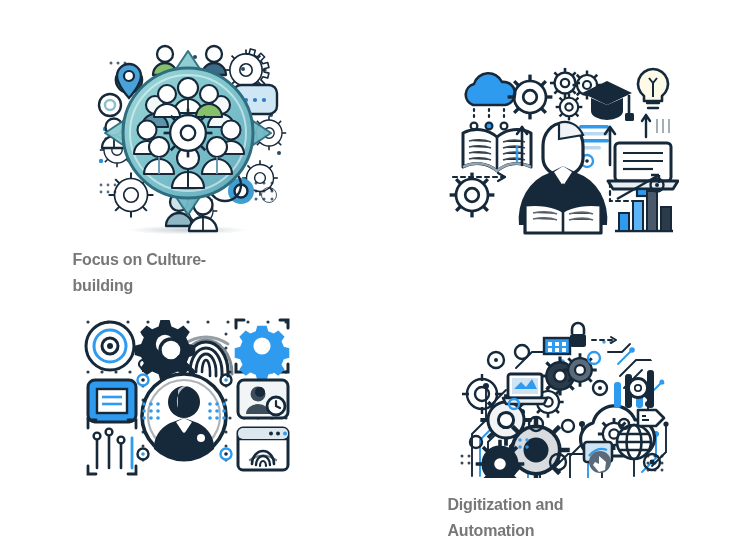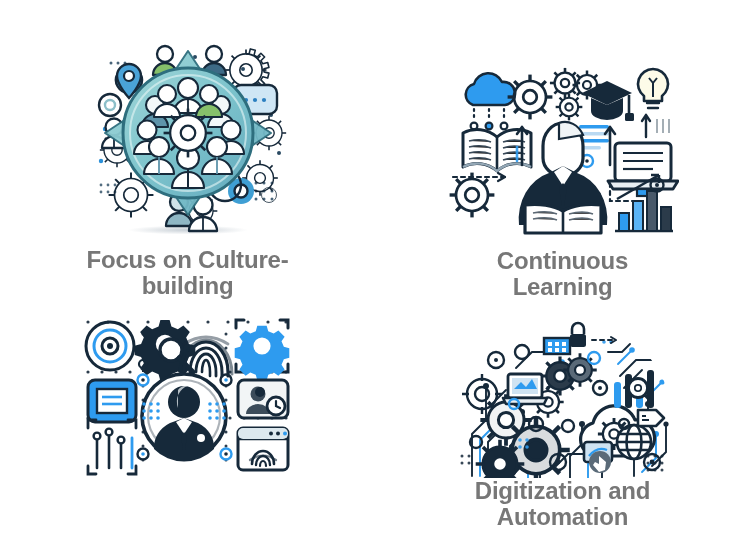--- a/index.html
+++ b/index.html
@@ -33,31 +33,30 @@
     justify-content: center;
   }
   .cell-1 .illus-wrap { width: 210px; height: 205px; margin-top: 33px; }
   .cell-2 .illus-wrap { width: 232px; height: 170px; margin-top: 65px; }
   .cell-3 .illus-wrap { width: 216px; height: 164px; margin-top: 14px; }
   .cell-4 .illus-wrap { width: 222px; height: 162px; margin-top: 16px; }
 
   .caption {
     font-family: "Liberation Sans", sans-serif;
     font-weight: bold;
-    font-size: 24px;
+    font-size: 16px;
     line-height: 26px;
     color: #777777;
-    text-align: center;
     letter-spacing: -0.2px;
     white-space: pre-line;
   }
   .cell-1 .caption { margin-top: 9px; width: 230px; }
   .cell-2 .caption { margin-top: 13px; width: 230px; }
   .cell-3 .caption { margin-top: 12px; width: 250px; }
-  .cell-4 .caption { width: 230px; }
+  .cell-4 .caption { margin-top: 14px; width: 230px; }
 
   svg { display: block; }
 </style>
 </head>
 <body>
 
 <div class="grid">
 
   <div class="cell cell-1">
     <div class="illus-wrap">
@@ -511,22 +510,20 @@
           <path d="M116,146 L116,168" stroke="#16293a" stroke-width="2.6"></path>
           <g stroke="#16293a" stroke-width="1.6" opacity="0.7">
             <path d="M86,148 q14,-3 24,1"></path>
               <path d="M86,154 q14,-3 24,1"></path>
             <path d="M122,149 q14,-4 24,0"></path>
               <path d="M122,155 q14,-4 24,0"></path>
           </g>
         </g>
       </svg>
     </div>
-    <div class="caption">Continuous
-Learning</div>
   </div>
 
   <div class="cell cell-3">
     <div class="illus-wrap">
       <svg viewBox="0 0 216 164" width="216" height="164" aria-hidden="true">
 
         <g fill="#16293a">
           <g opacity="0.9">
             <circle cx="8" cy="8" r="1.6"></circle>
               <circle cx="28" cy="8" r="1.6"></circle>

